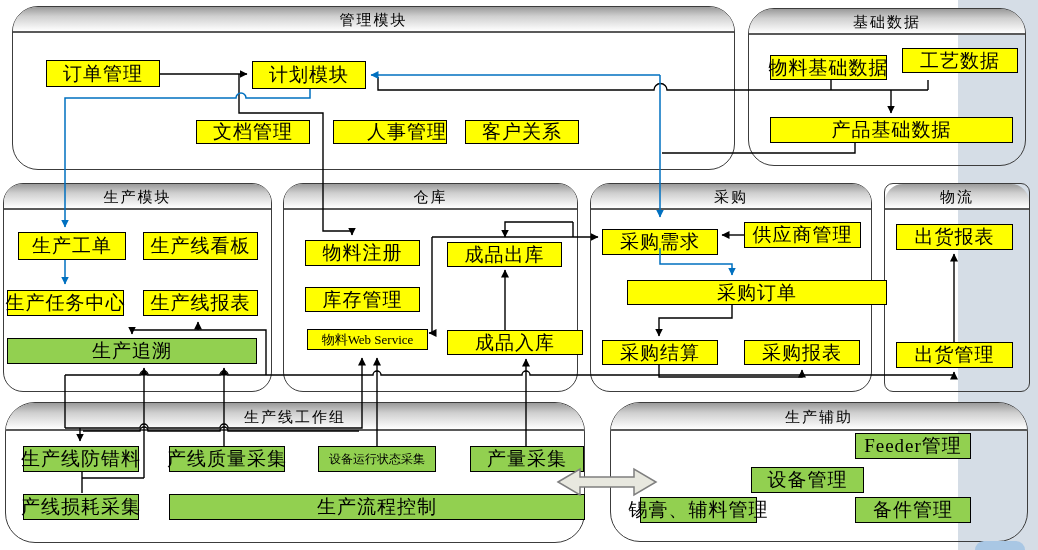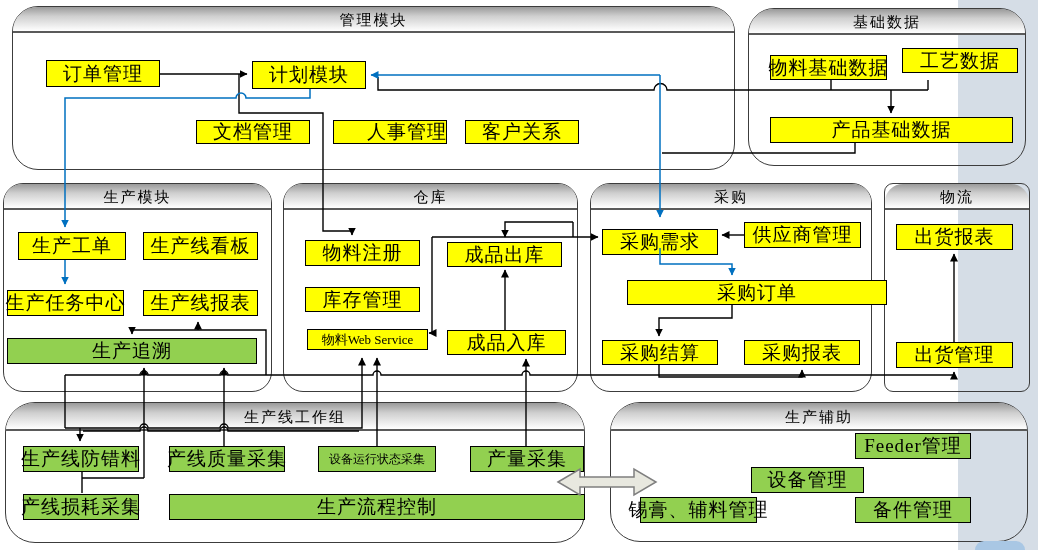--- a/index.html
+++ b/index.html
@@ -80,21 +80,21 @@
   <div class="nbox yellow" style="left:18px;top:232px;width:108px;height:28px;">生产工单</div>
   <div class="nbox yellow" style="left:143px;top:232px;width:115px;height:28px;">生产线看板</div>
   <div class="nbox yellow" style="left:7px;top:290px;width:117px;height:26px;">生产任务中心</div>
   <div class="nbox yellow" style="left:143px;top:290px;width:115px;height:26px;">生产线报表</div>
   <div class="nbox green" style="left:7px;top:338px;width:250px;height:26px;">生产追溯</div>
 
   <div class="nbox yellow" style="left:305px;top:240px;width:115px;height:26px;">物料注册</div>
   <div class="nbox yellow" style="left:305px;top:287px;width:115px;height:25px;">库存管理</div>
   <div class="nbox yellow fs13" style="left:307px;top:329px;width:121px;height:21px;">物料Web Service</div>
   <div class="nbox yellow" style="left:447px;top:242px;width:115px;height:25px;">成品出库</div>
-  <div class="nbox yellow" style="left:447px;top:330px;width:119px;height:25px;">成品入库</div>
+  <div class="nbox yellow" style="left:447px;top:330px;width:136px;height:25px;">成品入库</div>
 
   <div class="nbox yellow" style="left:602px;top:222px;width:116px;height:26px;margin-top:7px;">采购需求</div>
   <div class="nbox yellow" style="left:744px;top:222px;width:117px;height:26px;">供应商管理</div>
   <div class="nbox yellow" style="left:602px;top:280px;width:260px;height:25px;margin-left:25px;">采购订单</div>
   <div class="nbox yellow" style="left:602px;top:340px;width:116px;height:25px;">采购结算</div>
   <div class="nbox yellow" style="left:744px;top:340px;width:116px;height:25px;">采购报表</div>
 
   <div class="nbox yellow" style="left:896px;top:224px;width:117px;height:26px;">出货报表</div>
   <div class="nbox yellow" style="left:896px;top:342px;width:117px;height:26px;">出货管理</div>
 

